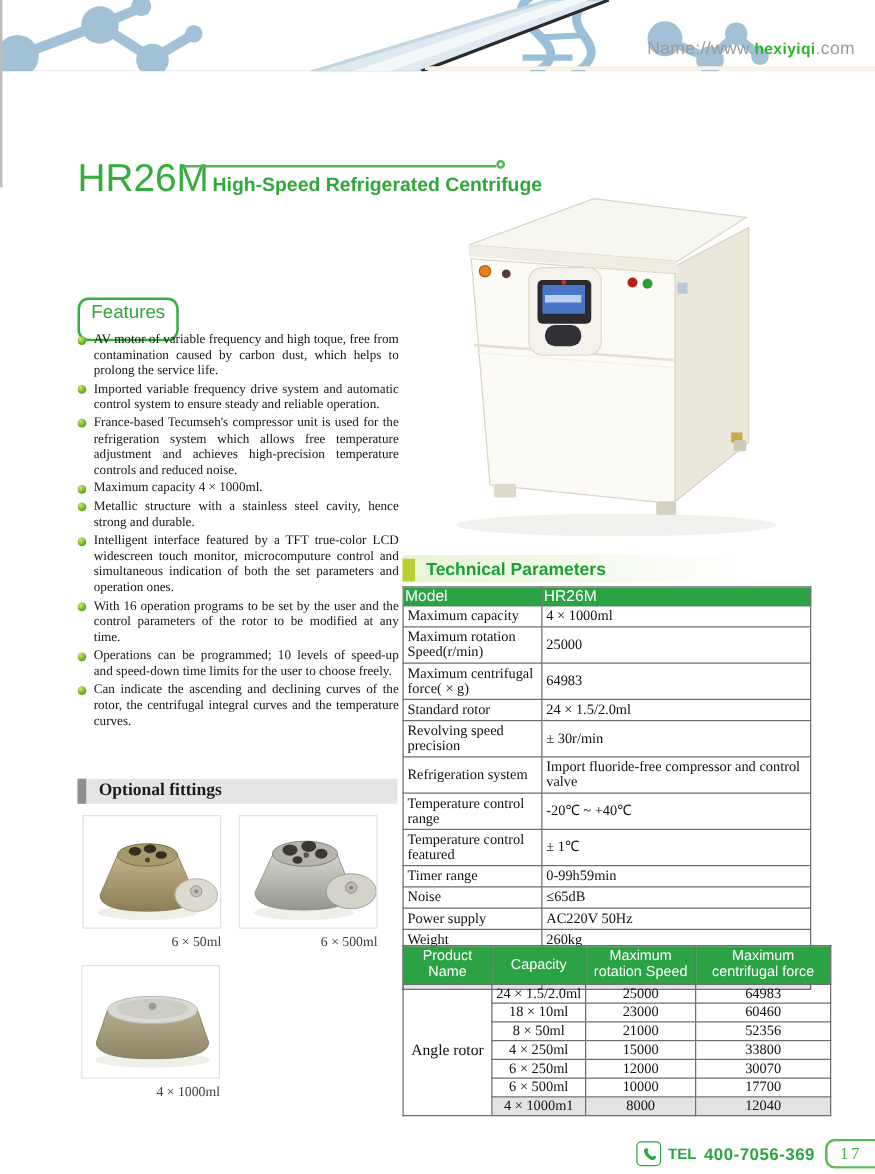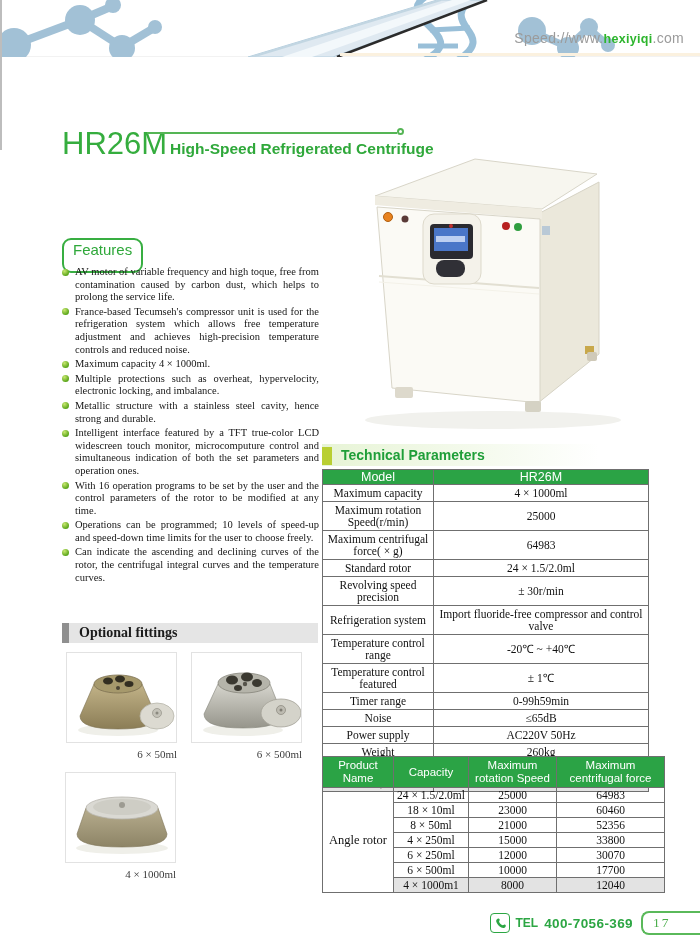--- a/index.html
+++ b/index.html
@@ -32,37 +32,37 @@
   .fittings-label { font-size:14px; font-weight:bold; color:#1b1b1b; padding-left:10px; }
   .fit-box { position:absolute; width:111px; height:91px; background:#fff; border:1px solid #e2e2e2; display:flex; align-items:center; justify-content:center; }
   .fit-caption { position:absolute; width:111px; text-align:right; font-size:11px; color:#3c3c3c; }
   
   .tech-heading { position:absolute; left:322px; top:444px; width:326px; height:22px; background:linear-gradient(to right,#e7f4d6,#ffffff 85%); display:flex; align-items:center; }
   .tech-accent { width:10px; height:18px; background:#b9cf33; margin-top:1px; }
   .tech-heading-text { font-family:"Liberation Sans",sans-serif; font-size:14px; font-weight:bold; color:#1f9e38; padding-left:9px; }
   
   table { border-collapse:collapse; table-layout:fixed; }
   .tech-table { position:absolute; left:322px; top:469px; width:326px; }
-  .tech-table td, .tech-table th { border:1px solid #6f6f6f; text-align:center; font-size:11.5px; line-height:12px; padding:2px 3px; color:#111; }
+  .tech-table td, .tech-table th { border:1px solid #6f6f6f; text-align:left; font-size:11.5px; line-height:12px; padding:2px 3px; color:#111; }
   .tech-table th { background:#2ba345; color:#fff; font-family:"Liberation Sans",sans-serif; font-weight:normal; font-size:12.5px; padding:1px; }
   .tech-table .c1 { width:111px; }
   .tech-table .c2 { width:215px; }
   .tech-table tr.last-row td { background:#e3e3e3; padding:3px; }
   .rotor-table { position:absolute; left:322px; top:756px; width:326px; }
   .rotor-table td, .rotor-table th { border:1px solid #6f6f6f; text-align:center; font-size:11.5px; line-height:12px; padding:1px 2px; color:#111; }
   .rotor-table th { background:#2ba345; color:#fff; font-family:"Liberation Sans",sans-serif; font-weight:normal; font-size:11.5px; line-height:13px; padding:2px 1px; }
   .rotor-table .rc1{width:71px}.rotor-table .rc2{width:75px}.rotor-table .rc3{width:88px}.rotor-table .rc4{width:108px}
   .rotor-table tr.last-row td { background:#e3e3e3; }
   .rotor-table td.group { font-size:12.5px; }
   
   .footer { position:absolute; right:0; top:911px; display:flex; align-items:center; }
   .phone-box { width:20px; height:20px; border:1.5px solid #2ca643; border-radius:4px; display:flex; align-items:center; justify-content:center; }
   .tel-label { font-family:"Liberation Sans",sans-serif; font-size:12px; font-weight:bold; color:#2ca643; margin-left:5px; }
   .tel-number { font-family:"Liberation Sans",sans-serif; font-size:13.5px; font-weight:bold; color:#2ca643; margin-left:6px; letter-spacing:.4px; }
-  .page-box { margin-left:8px; width:59px; height:24px; border:2px solid #5ab95a; border-right:none; border-radius:8px 0 0 8px; display:flex; align-items:center; color:#4bae4b; font-size:13.5px; letter-spacing:2px; padding-left:10px; }
+  .page-box { margin-left:8px; width:40px; height:24px; border:2px solid #5ab95a; border-right:none; border-radius:8px 0 0 8px; display:flex; align-items:center; color:#4bae4b; font-size:13.5px; letter-spacing:2px; padding-left:10px; }
   .abs { position:absolute; }
 </style>
 </head>
 <body>
 
 <div id="page">
 
   <div class="banner">
     <svg width="700" height="57" viewBox="0 0 700 57">
 
@@ -101,21 +101,21 @@
       <g fill="#a2c1d6">
         <circle cx="532" cy="31" r="14"></circle>
         <circle cx="568" cy="48" r="11"></circle>
         <circle cx="589" cy="27" r="9"></circle>
         <circle cx="608" cy="45" r="7"></circle>
       </g>
     </svg>
   </div>
   <div class="left-edge-line"></div>
   <div class="banner-cream"></div>
-  <div class="site-url"><span>Speed://www.</span><span class="brand">hexiyiqi</span><span>.com</span></div>
+  <div class="site-url"><span>Name://www.</span><span class="brand">hexiyiqi</span><span>.com</span></div>
 
   <div class="title-row">
     <span class="model-name">HR26M</span>
     <span class="subtitle">High-Speed Refrigerated Centrifuge</span>
   </div>
   <div class="title-underline"></div>
   <div class="title-underline-dot"></div>
 
   <svg class="abs" style="left:335px;top:140px;" width="330" height="300" viewBox="0 0 330 300">
     <ellipse cx="158" cy="280" rx="128" ry="9" fill="#f1f1ed"></ellipse>
@@ -144,23 +144,23 @@
     <rect x="207" y="86" width="8" height="9" fill="#b9c9d6"></rect>
     <rect x="250" y="206" width="9" height="8" fill="#c8a84b"></rect>
     <rect x="60" y="247" width="18" height="11" rx="2" fill="#ddd9cc"></rect>
     <rect x="190" y="261" width="16" height="11" rx="2" fill="#d5d2c4"></rect>
     <rect x="252" y="212" width="10" height="9" rx="2" fill="#cfc9b8"></rect>
   </svg>
 
   <div class="features-badge">Features</div>
   <ul class="features-list">
       <li><span class="bullet"></span><span>AV motor of variable frequency and high toque, free from contamination caused by carbon dust, which helps to prolong the service life.</span></li>
+      <li><span class="bullet"></span><span>Imported variable frequency drive system and automatic control system to ensure steady and reliable operation.</span></li>
       <li><span class="bullet"></span><span>France-based Tecumseh's compressor unit is used for the refrigeration system which allows free temperature adjustment and achieves high-precision temperature controls and reduced noise.</span></li>
       <li><span class="bullet"></span><span>Maximum capacity 4 × 1000ml.</span></li>
-      <li><span class="bullet"></span><span>Multiple protections such as overheat, hypervelocity, electronic locking, and imbalance.</span></li>
       <li><span class="bullet"></span><span>Metallic structure with a stainless steel cavity, hence strong and durable.</span></li>
       <li><span class="bullet"></span><span>Intelligent interface featured by a TFT true-color LCD widescreen touch monitor, microcomputure control and simultaneous indication of both the set parameters and operation ones.</span></li>
       <li><span class="bullet"></span><span>With 16 operation programs to be set by the user and the control parameters of the rotor to be modified at any time.</span></li>
       <li><span class="bullet"></span><span>Operations can be programmed; 10 levels of speed-up and speed-down time limits for the user to choose freely.</span></li>
       <li><span class="bullet"></span><span>Can indicate the ascending and declining curves of the rotor, the centrifugal integral curves and the temperature curves.</span></li>
     </ul>
 
   <div class="fittings-bar">
     <div class="fittings-accent"></div>
     <div class="fittings-label">Optional fittings</div>

